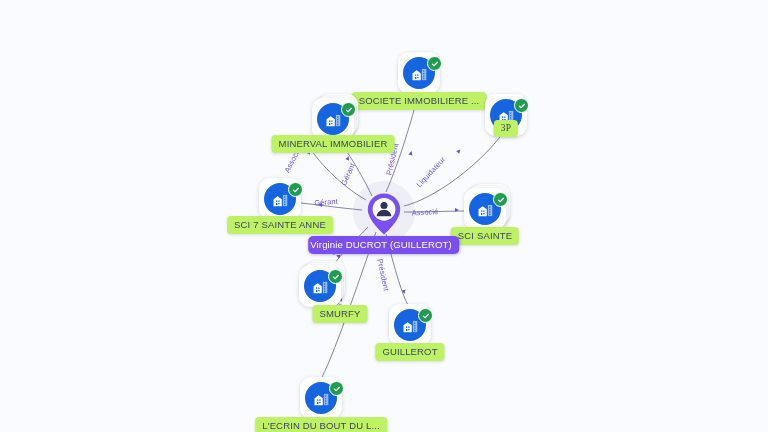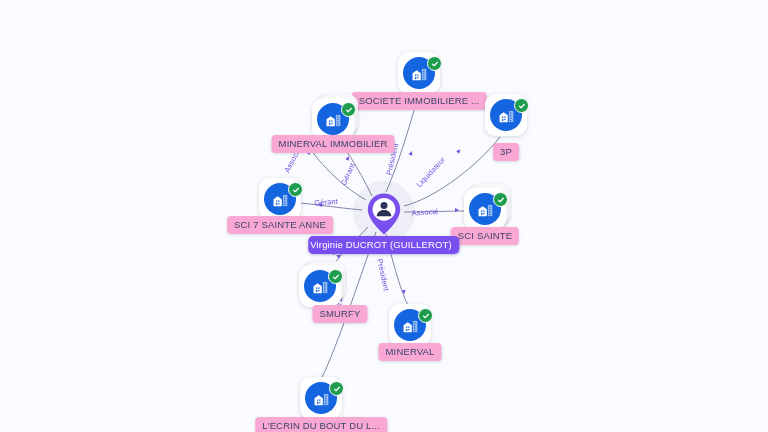--- a/index.html
+++ b/index.html
@@ -86,21 +86,21 @@
     background: #1f9d4e;
     border: 1.5px solid #ffffff;
     display: flex;
     align-items: center;
     justify-content: center;
   }
   .badge svg { display: block; }
   .node-label {
     position: absolute;
     transform: translateX(-50%);
-    background: #f9a8d4;
+    background: #bef264;
     color: #3d4468;
     font-size: 9.5px;
     letter-spacing: 0.15px;
     padding: 3px 7px 4px 7px;
     border-radius: 4px;
     box-shadow: 0 1px 3px rgba(40,50,90,0.16);
     white-space: nowrap;
   }
   
   .person-halo {
@@ -229,21 +229,21 @@
             <rect x="16.6" y="14.4" width="1.5" height="1.6" fill="#1565e0"></rect>
             <rect x="16.6" y="17.5" width="1.5" height="1.6" fill="#1565e0"></rect>
           </svg>
         </div>
         <div class="badge">
           <svg width="8" height="8" viewBox="0 0 12 12" aria-hidden="true">
             <path d="M2.2 6.2 L4.7 8.6 L9.6 3.4" stroke="#ffffff" stroke-width="1.8" fill="none" stroke-linecap="round" stroke-linejoin="round"></path>
           </svg>
         </div>
       </div>
-      <div class="node-label" style="left: 506px; top: 143px;">3P</div>
+      <div class="node-label" style="left: 506px; top: 120px; font-family: Liberation Serif, serif;">3P</div>
       <div class="node" style="left: 280px; top: 199px;">
         <div class="node-card"></div>
         <div class="node-circle">
           <svg width="19" height="19" viewBox="0 0 24 24" aria-hidden="true">
             <path fill="#ffffff" d="M3.2 20.4V11.6l5.2-3.8 5.2 3.8v8.8z"></path>
             <path fill="#ffffff" fill-opacity="0.55" d="M15 20.4V6.2h5.6v14.2z"></path>
             <rect x="6.3" y="13.2" width="1.7" height="1.7" fill="#1565e0"></rect>
             <rect x="9.1" y="13.2" width="1.7" height="1.7" fill="#1565e0"></rect>
             <rect x="6.3" y="16.3" width="1.7" height="2.7" fill="#1565e0"></rect>
             <rect x="9.1" y="16.3" width="1.7" height="1.7" fill="#1565e0"></rect>
@@ -325,21 +325,21 @@
             <rect x="16.6" y="14.4" width="1.5" height="1.6" fill="#1565e0"></rect>
             <rect x="16.6" y="17.5" width="1.5" height="1.6" fill="#1565e0"></rect>
           </svg>
         </div>
         <div class="badge">
           <svg width="8" height="8" viewBox="0 0 12 12" aria-hidden="true">
             <path d="M2.2 6.2 L4.7 8.6 L9.6 3.4" stroke="#ffffff" stroke-width="1.8" fill="none" stroke-linecap="round" stroke-linejoin="round"></path>
           </svg>
         </div>
       </div>
-      <div class="node-label" style="left: 410px; top: 343px;">MINERVAL</div>
+      <div class="node-label" style="left: 410px; top: 343px;">GUILLEROT</div>
       <div class="node" style="left: 321px; top: 398px;">
         <div class="node-card"></div>
         <div class="node-circle">
           <svg width="19" height="19" viewBox="0 0 24 24" aria-hidden="true">
             <path fill="#ffffff" d="M3.2 20.4V11.6l5.2-3.8 5.2 3.8v8.8z"></path>
             <path fill="#ffffff" fill-opacity="0.55" d="M15 20.4V6.2h5.6v14.2z"></path>
             <rect x="6.3" y="13.2" width="1.7" height="1.7" fill="#1565e0"></rect>
             <rect x="9.1" y="13.2" width="1.7" height="1.7" fill="#1565e0"></rect>
             <rect x="6.3" y="16.3" width="1.7" height="2.7" fill="#1565e0"></rect>
             <rect x="9.1" y="16.3" width="1.7" height="1.7" fill="#1565e0"></rect>

